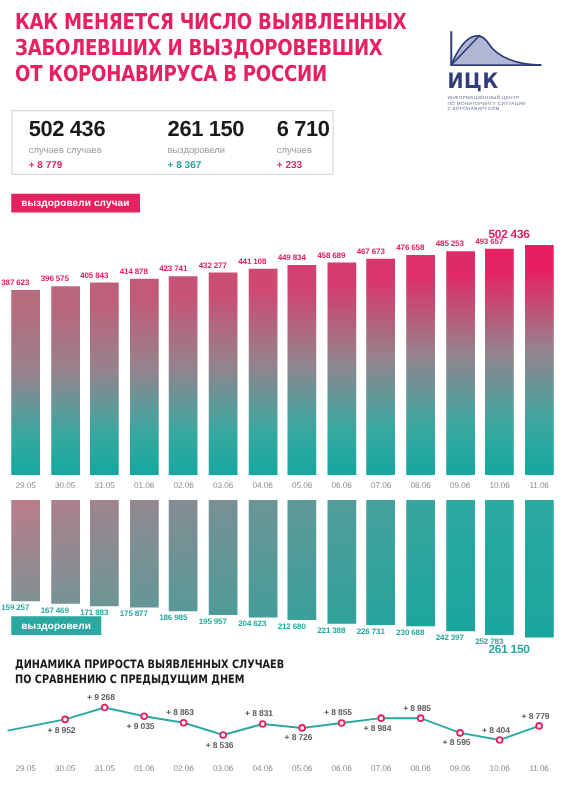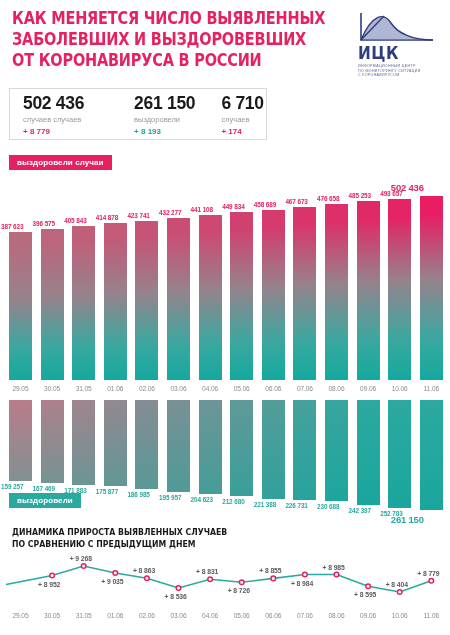--- a/index.html
+++ b/index.html
@@ -21,21 +21,21 @@
     font-weight:bold;
     font-size:17.5px;
     line-height:21px;
     letter-spacing:-0.2px;
     text-transform:uppercase;
     transform:scaleX(0.92);
     transform-origin:left top;
   }
   .title div { white-space:nowrap; }
 
-  .logo-box { position:absolute; left:358px; top:10px; width:86px; }
+  .logo-box { position:absolute; left:358px; top:22px; width:86px; }
   .logo-mark { width:78px; height:34px; display:block; }
   .logo-word {
     color:#2f3d7c; font-weight:bold; font-size:17px; letter-spacing:0.5px;
     line-height:17px; margin-top:1px;
     font-family:"DejaVu Sans Condensed","Liberation Sans",sans-serif;
   }
   .logo-sub {
     color:#5a6496; font-size:3.6px; line-height:4.6px; letter-spacing:0.35px;
     margin-top:2px; text-transform:uppercase;
   }
@@ -147,26 +147,26 @@
 
 <div class="stats">
   <div class="stat s1">
     <div class="stat-num">502 436</div>
     <div class="stat-label">случаев случаев</div>
     <div class="stat-delta delta-pink">+ 8 779</div>
   </div>
   <div class="stat s2">
     <div class="stat-num">261 150</div>
     <div class="stat-label">выздоровели</div>
-    <div class="stat-delta delta-teal">+ 8 193</div>
+    <div class="stat-delta delta-teal">+ 8 367</div>
   </div>
   <div class="stat s3">
     <div class="stat-num">6 710</div>
     <div class="stat-label">случаев</div>
-    <div class="stat-delta delta-pink">+ 174</div>
+    <div class="stat-delta delta-pink">+ 233</div>
   </div>
 </div>
 
 <div class="badge badge-cases">выздоровели случаи</div>
 <div class="badge badge-rec">выздоровели</div>
 
 <div class="chart" id="chart-root">
     <div class="col" style="left: 9px; top: 232px; height: 148px;">
       <div class="bar-top" style="height: 148px; background: linear-gradient(rgb(183, 108, 126) 0%, rgb(183, 108, 126) 10%, rgb(150, 130, 140) 45%, rgb(58, 168, 160) 78%, rgb(20, 168, 158) 100%);"></div>
     </div>

